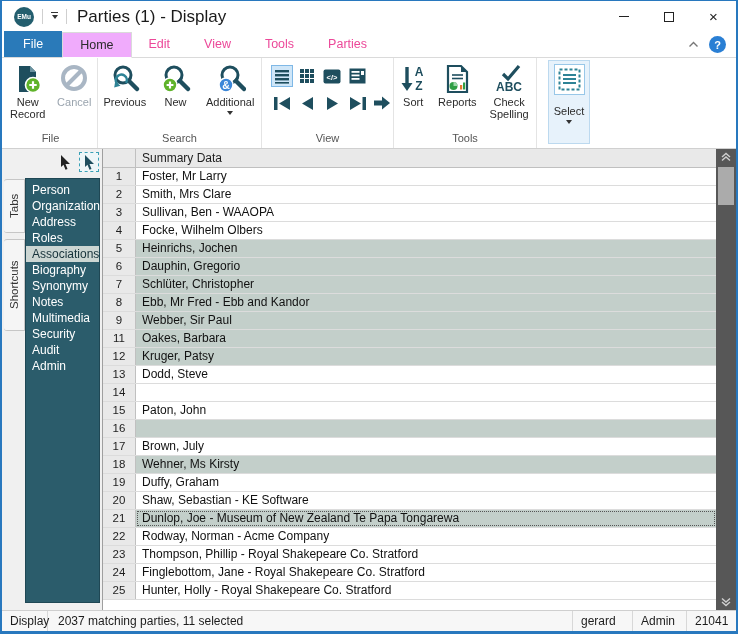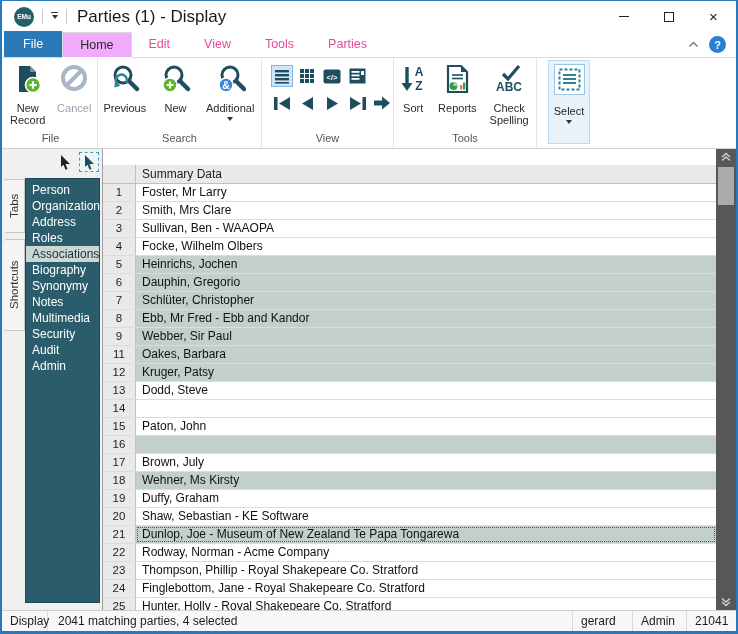--- a/index.html
+++ b/index.html
@@ -34,21 +34,21 @@
   .helpbtn { width:17px; height:17px; border-radius:50%; background:#2a7fd4; color:#fff; font-weight:bold;
     font-size:11px; display:flex; align-items:center; justify-content:center; }
 
   
   .ribbon { height:91px; background:#fff; border-bottom:1px solid #d0d0d0; display:flex; flex:0 0 auto; padding-left:2px; }
   .rgroup { display:flex; flex-direction:column; border-right:1px solid #e4e4e4; }
   .rbody { flex:1; display:flex; align-items:flex-start; padding:4px 2px 0 2px; }
   .rlabel { height:17px; text-align:center; font-size:11px; color:#555; line-height:15px; }
   .bigbtn { display:flex; flex-direction:column; align-items:center; text-align:center; color:#2b2b2b;
     font-size:11px; line-height:12px; padding-top:2px; }
-  .bigbtn .blabel { margin-top:8px; }
+  .bigbtn .blabel { margin-top:2px; }
   .bigbtn.disabled .blabel { color:#9aa4ae; }
   .ddcaret { width:0; height:0; border:3.5px solid transparent; border-top:4px solid #333; margin-top:3px; }
 
   .g-file { width:94px; }
   .g-file .rbody { justify-content:center; gap:4px; }
   .g-search { width:164px; }
   .g-search .rbody { justify-content:center; gap:8px; }
   .g-view { width:132px; }
   .g-tools { width:143px; }
   .g-tools .rbody { justify-content:center; gap:4px; }
@@ -78,21 +78,21 @@
     border-radius:0 3px 3px 0; }
   .vtab-tabs { top:30px; height:54px; }
   .vtab-shortcuts { top:90px; height:92px; }
 
   .sidepanel { position:absolute; left:23px; top:29px; width:75px; bottom:7px;
     background:#2b5c6b; border:1px solid #1f4754; padding-top:3px; }
   .sideitem { height:16px; line-height:16px; padding-left:6px; color:#fff; font-size:12px; white-space:nowrap; }
   .sideitem.selected { background:#ccd6d3; color:#16323a; }
 
   .gridarea { flex:1; position:relative; background:#fff; border-left:1px solid #9f9f9f; overflow:hidden; }
-  .gridscroll { margin-right:20px;margin-top:16px; }
+  .gridscroll { margin-right:20px; }
   .ghead { height:19px; display:flex; background:#e9e9e9; border-bottom:1px solid #c0c0c0; }
   .ghead .tnum { line-height:18px; }
   .ghead .hname { padding-left:6px; font-size:12px; line-height:19px; color:#1d1d1d; }
   .trow { height:18px; display:flex; background:#fff; border-bottom:1px solid #dcdcdc; }
   .trow.sel { background:#c3cfca; }
   .tnum { width:33px; background:#e9e9e9; border-right:1px solid #c0c0c0; text-align:center;
     font-size:11.5px; color:#1d1d1d; line-height:17px; flex:0 0 auto; }
   .tname { flex:1; padding-left:6px; font-size:12px; color:#111; line-height:17px; white-space:nowrap; overflow:hidden; }
   .trow.focusrow .tname { outline:1px dotted #555; outline-offset:-2px; }
 
@@ -490,20 +490,20 @@
               <path d="M2 1.5 L6 5 L10 1.5 M2 5 L6 8.5 L10 5" stroke="#cfcfcf" stroke-width="1.4" fill="none"></path>
             </svg>
         </div>
       </div>
     </div>
 
   </div>
 
   <div class="statusbar">
     <div class="sseg mode">Display</div>
-    <div class="sseg msg">2041 matching parties, 4 selected</div>
+    <div class="sseg msg">2037 matching parties, 11 selected</div>
     <div class="sspacer"></div>
     <div class="sseg right user">gerard</div>
     <div class="sseg right role">Admin</div>
     <div class="sseg right code">21041</div>
   </div>
 
 </div>
 
 </body></html>

